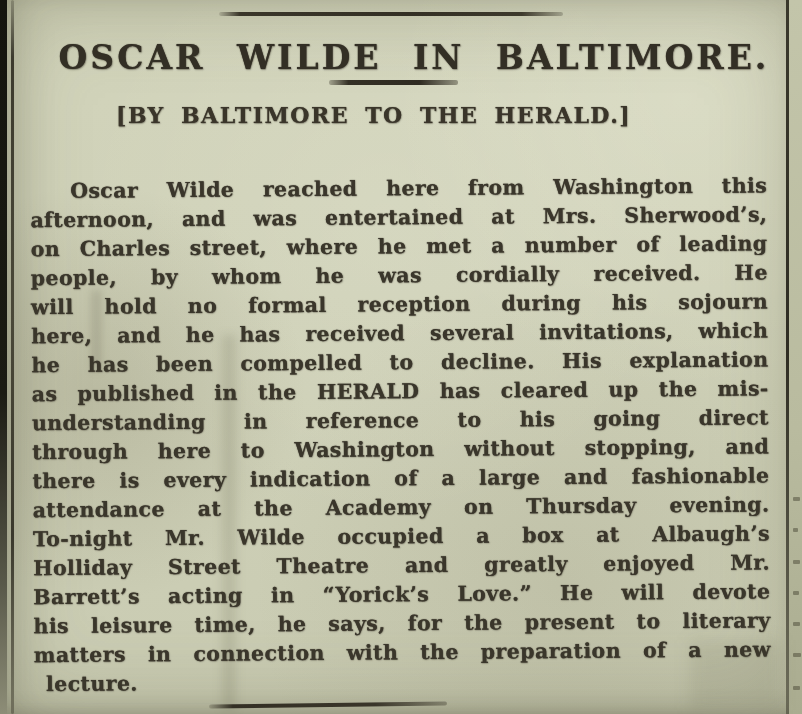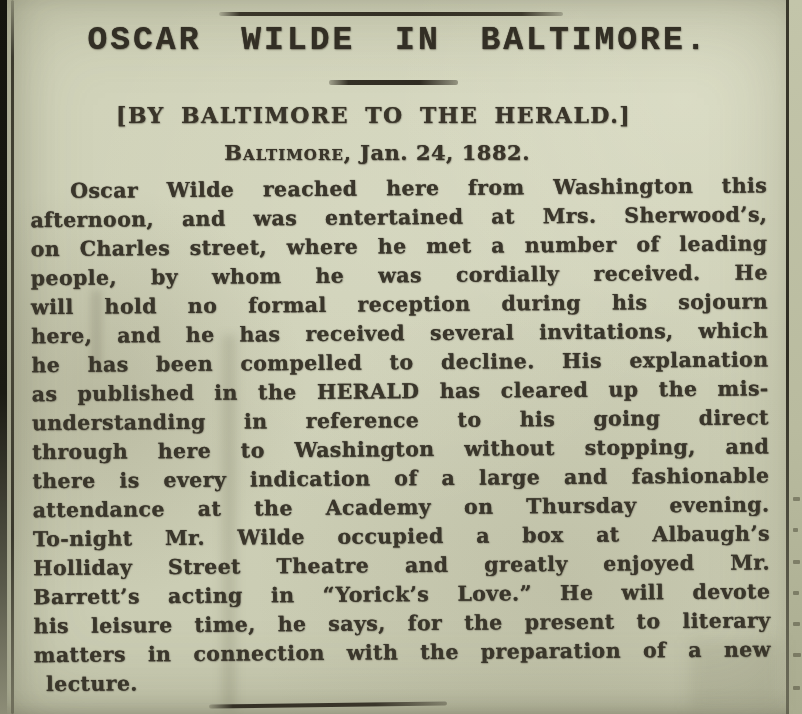--- a/index.html
+++ b/index.html
@@ -53,27 +53,26 @@
   }
   .head-rule{
     left:329px;top:80px;width:129px;height:5px;
     background:linear-gradient(90deg,rgba(52,48,36,0.3),#343025 15%,#2f2b21 70%,rgba(52,48,36,0.4));
   }
   .bottom-rule{
     left:209px;top:703px;width:238px;height:4px;transform:rotate(-0.7deg);
     background:linear-gradient(90deg,rgba(52,48,36,0.2),#332f24 10%,#3a362a 70%,rgba(52,48,36,0.35));
   }
   .headline{
-    position:absolute;left:30px;top:22px;width:736px;margin:0;
+    position:absolute;left:30px;top:22px;width:736px;margin:16px;
     text-align:center;
     font-size:33px;font-weight:bold;
     letter-spacing:3px;word-spacing:17px;
     color:#332f25;
     text-shadow:0 0 1px rgba(55,50,40,0.9),0.6px 0.8px 1.6px rgba(55,50,40,0.45);
-    font-family:Liberation Mono, monospace;
   }
   .byline{
     position:absolute;left:116px;top:102px;
     font-size:22px;font-weight:bold;
     letter-spacing:1.5px;word-spacing:7px;
     color:#3a352a;
     text-shadow:0 0 1px rgba(55,50,40,0.85),0.5px 0.6px 1.4px rgba(55,50,40,0.4);
   }
   .dateline{
     position:absolute;left:30px;top:140px;width:500px;
@@ -127,21 +126,20 @@
   <div class="column">
 
     <div class="rule top-rule"></div>
 
     <h1 class="headline">OSCAR WILDE IN BALTIMORE.</h1>
 
     <div class="rule head-rule"></div>
 
     <div class="byline">[BY BALTIMORE TO THE HERALD.]</div>
 
-    <div class="dateline"><span class="dateline-loc">Baltimore,</span><span> Jan. 24, 1882.</span></div>
 
     <div class="body-block">
         <div class="body-line first">Oscar Wilde reached here from Washington this</div>
         <div class="body-line">afternoon, and was entertained at Mrs. Sherwood’s,</div>
         <div class="body-line">on Charles street, where he met a number of leading</div>
         <div class="body-line">people, by whom he was cordially received. He</div>
         <div class="body-line">will hold no formal reception during his sojourn</div>
         <div class="body-line">here, and he has received several invitations, which</div>
         <div class="body-line">he has been compelled to decline. His explanation</div>
         <div class="body-line">as published in the HERALD has cleared up the mis-</div>

